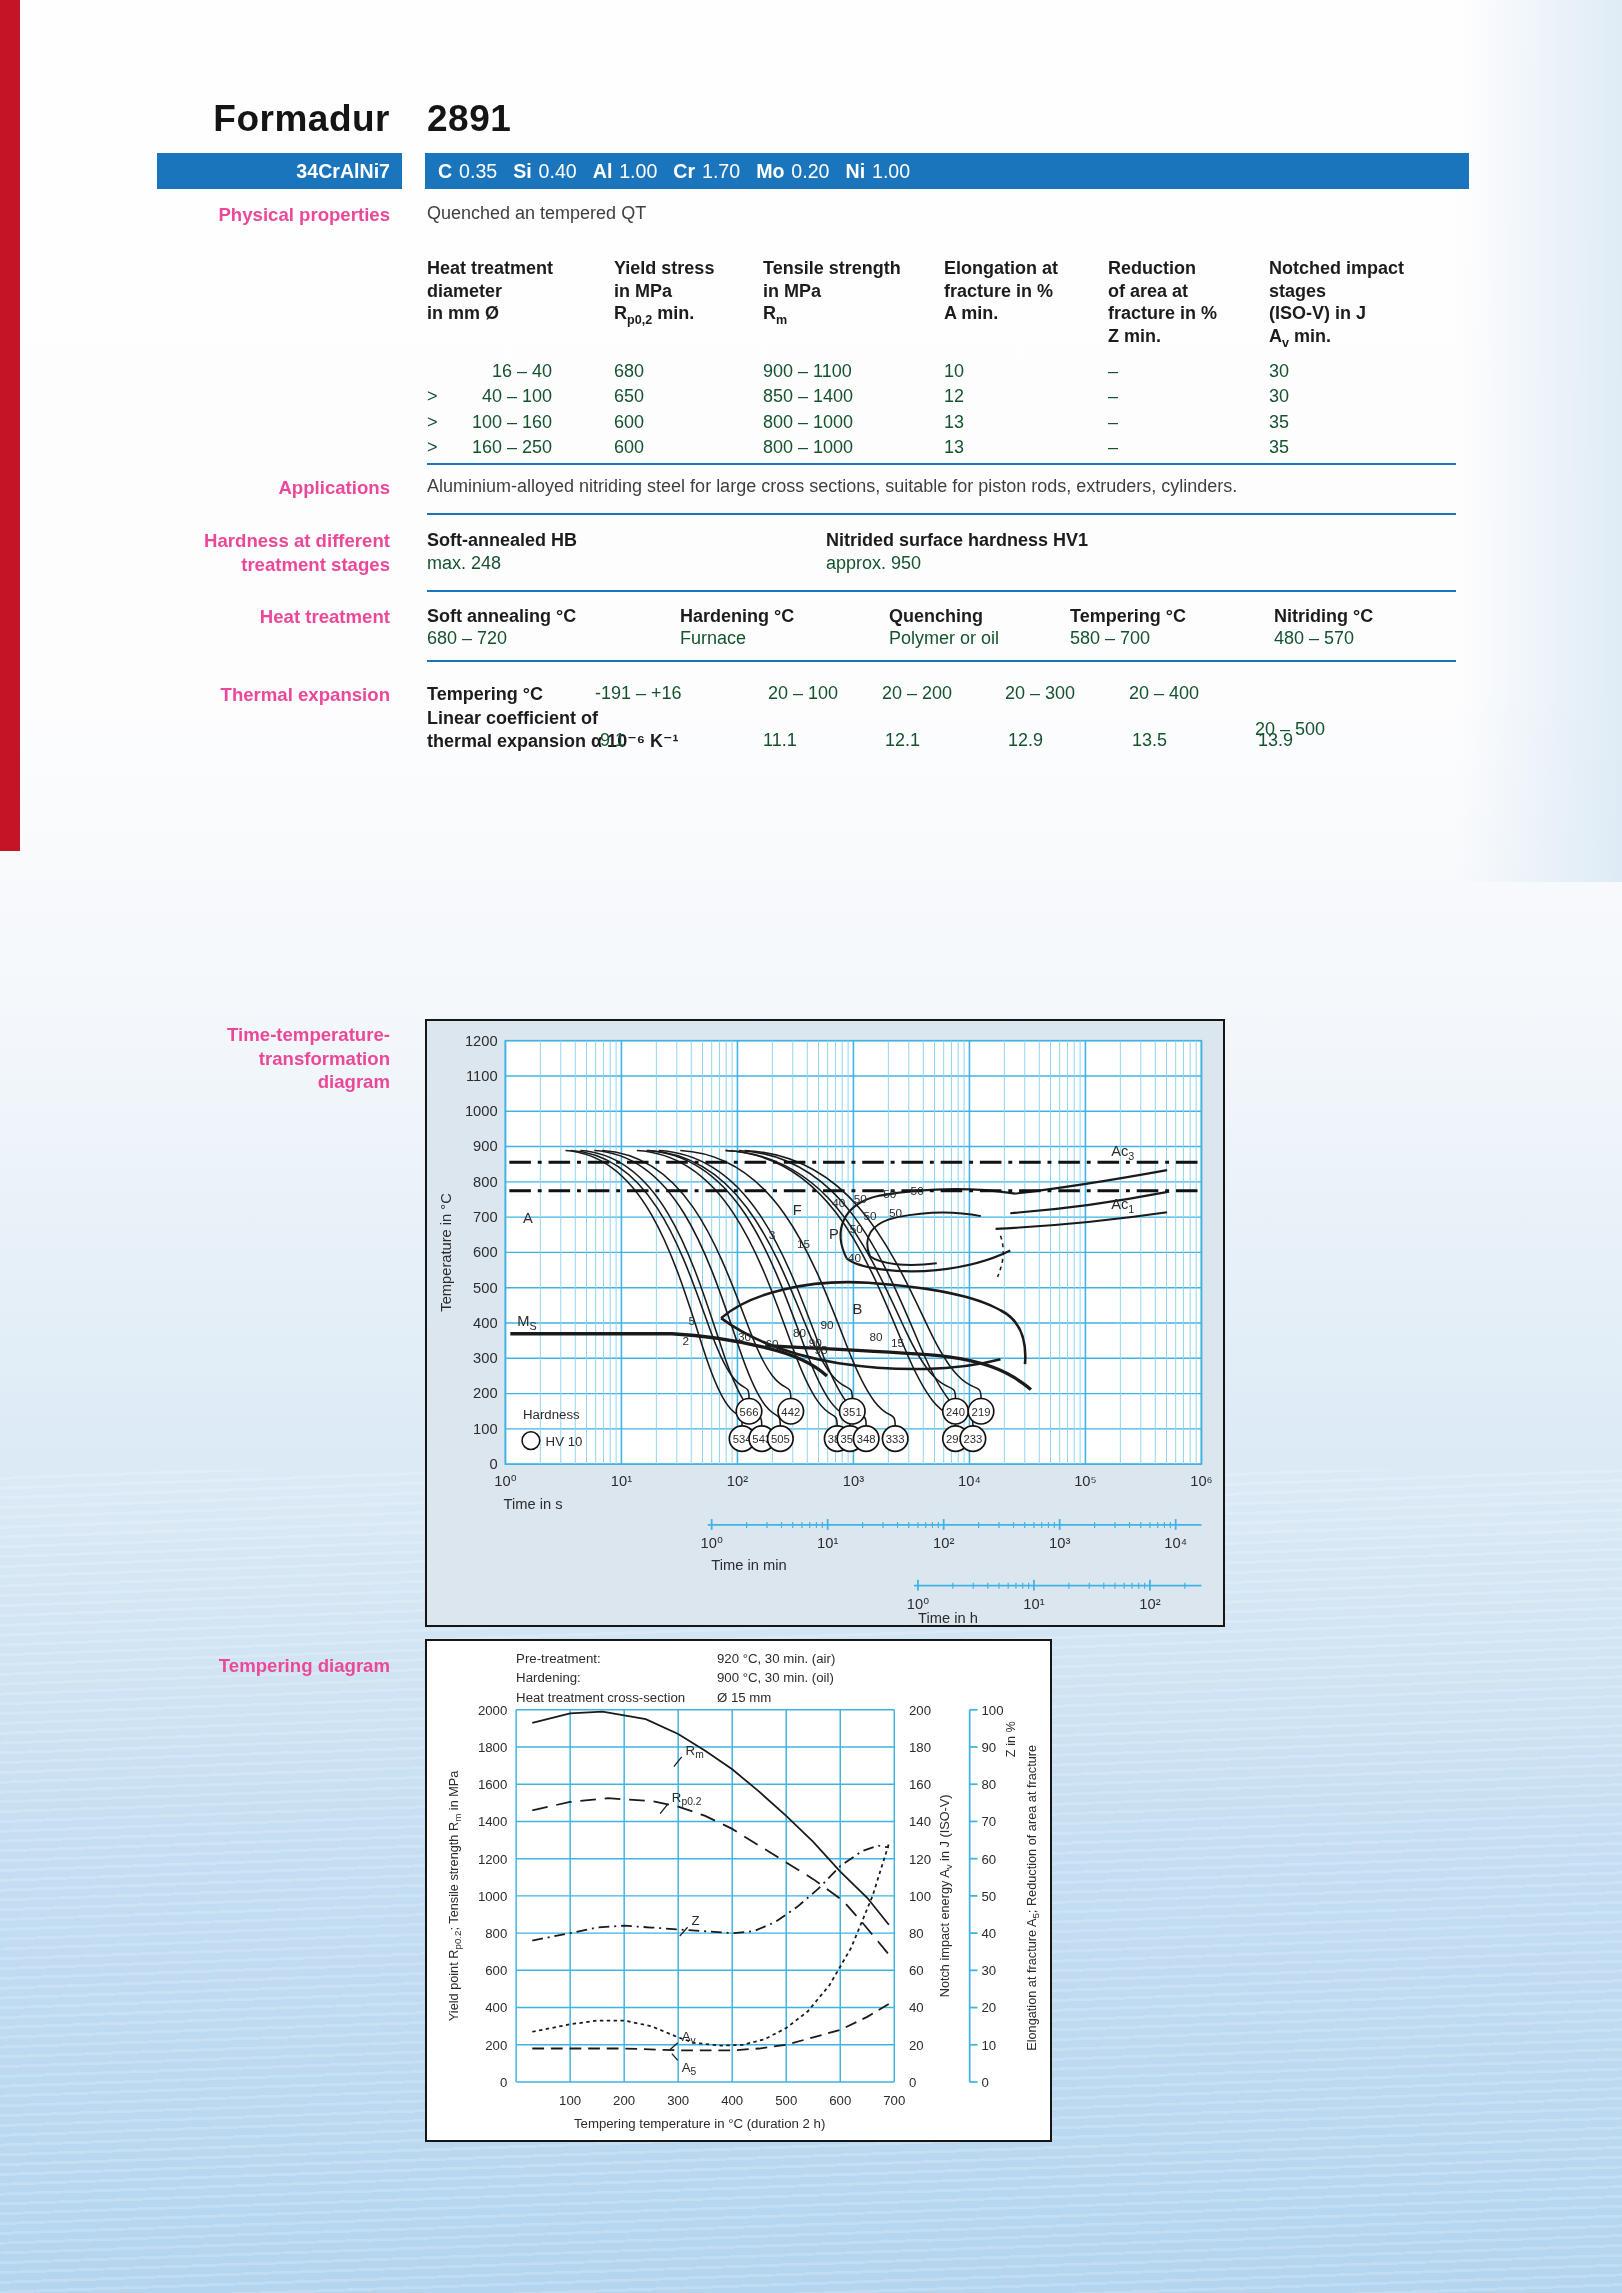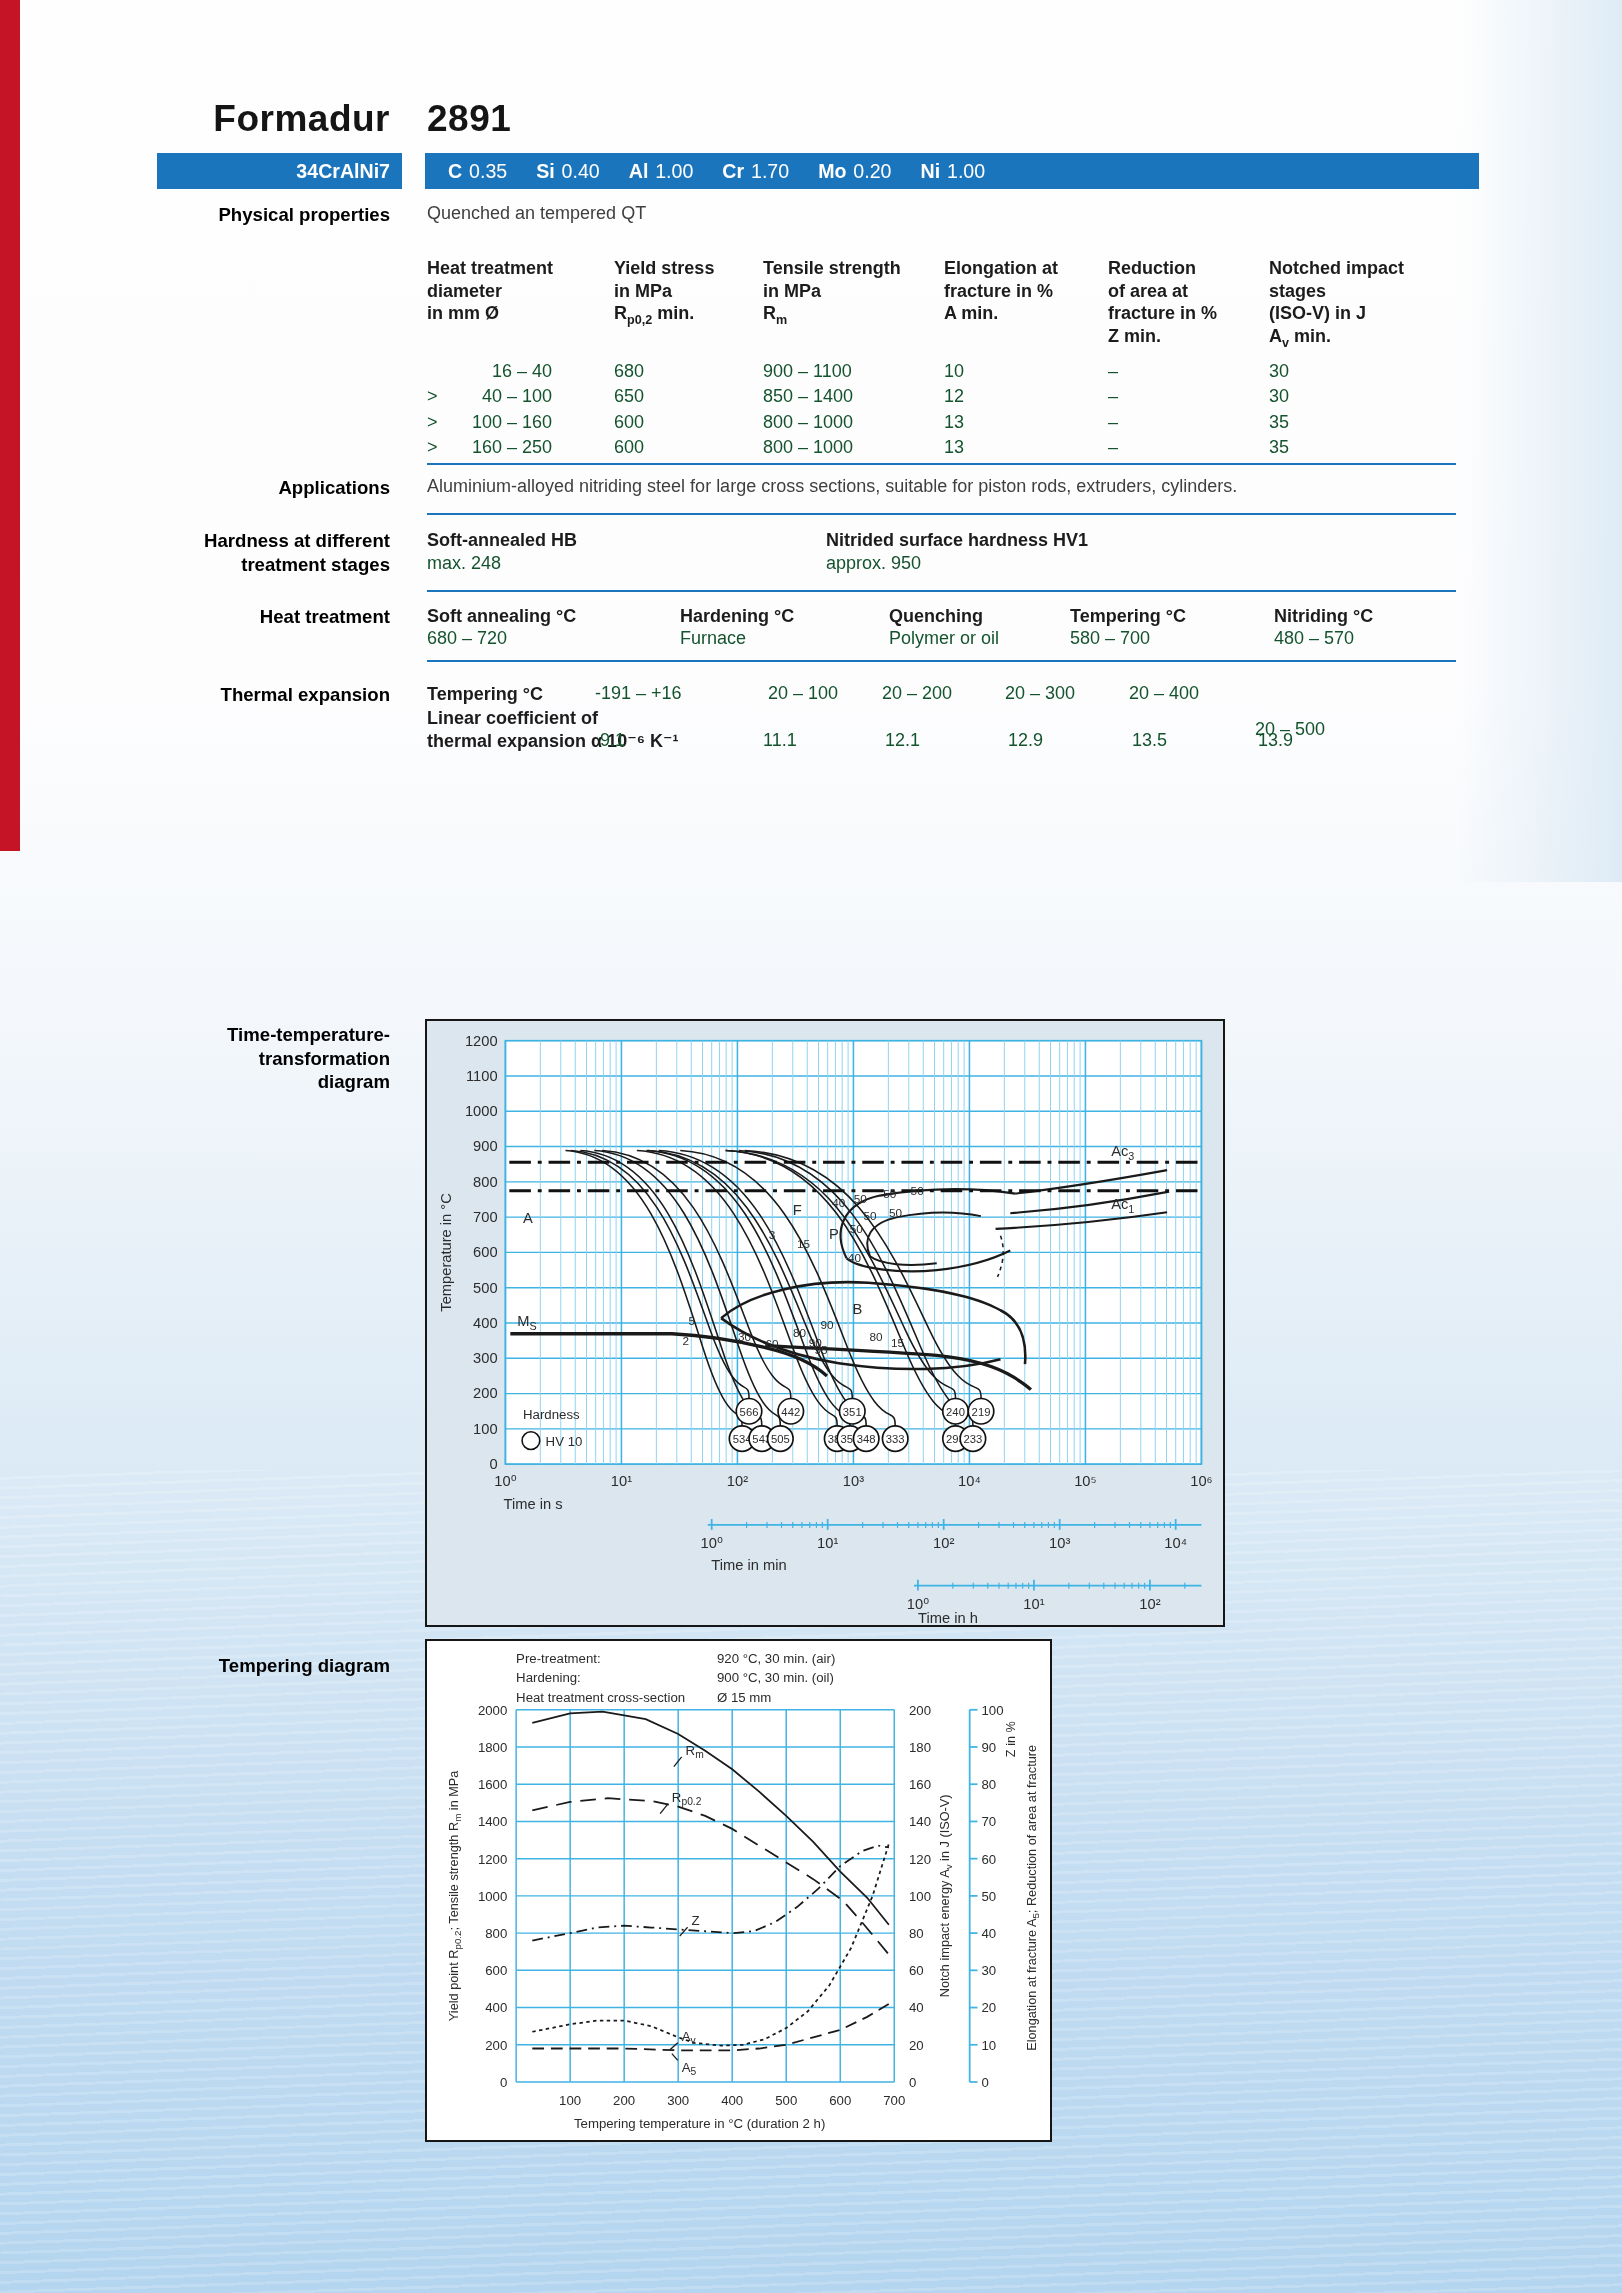--- a/index.html
+++ b/index.html
@@ -8,24 +8,24 @@
     font-family:"Liberation Sans","DejaVu Sans",sans-serif;color:#3a3a3a;
     background:linear-gradient(180deg,#fefefe 0%,#fdfdfe 30%,#f3f7fb 45%,#e3eef7 58%,#d4e6f4 70%,#c4ddf2 82%,#b4d5ef 100%);
   }
   .abs{position:absolute;}
   .water{left:0;top:1470px;width:1622px;height:823px;pointer-events:none;
     background:repeating-linear-gradient(178deg,rgba(255,255,255,0) 0 6.9px,rgba(255,255,255,.38) 6.9px 9.8px);opacity:.45;}
   .right-tint{left:1458px;top:0;width:164px;height:882px;
     background:linear-gradient(90deg,rgba(216,231,243,0),#d9e8f4);opacity:.85;}
   .red-bar{left:0;top:0;width:19.6px;height:851px;background:#c41425;}
   .title{font-size:37px;font-weight:bold;color:#151515;letter-spacing:0.5px;}
-  .sec-label{left:39px;width:351px;text-align:right;font-size:18.6px;font-weight:bold;color:#000000;line-height:23.5px;}
+  .sec-label{left:39px;width:351px;text-align:right;font-size:18.6px;font-weight:bold;color:#ec4899;line-height:23.5px;}
   .band{height:36px;background:#1b75bc;color:#fff;display:flex;align-items:center;}
   .band-right{justify-content:flex-end;padding-right:11.8px;font-weight:bold;font-size:19.6px;}
-  .band-comp{padding-left:23px;font-size:19.6px;gap:29px;align-items:center;}
+  .band-comp{padding-left:13px;font-size:19.6px;gap:16px;align-items:center;}
   .band-comp b{font-weight:bold;margin-right:6.9px;}
   .body-t{font-size:18px;color:#3f3f3f;}
   .hd{font-size:18px;font-weight:bold;color:#1c1c1c;line-height:22.5px;}
   .hd div{white-space:nowrap;}
   .cell{font-size:18px;color:#14532d;white-space:nowrap;}
   .rule{height:2px;background:#1b75bc;}
   sub{font-size:70%;}
   .range-cell{display:flex;width:125px;}
   .range-cell .gt{width:19.6px;}
   .range-cell .rng{flex:1;text-align:right;}

